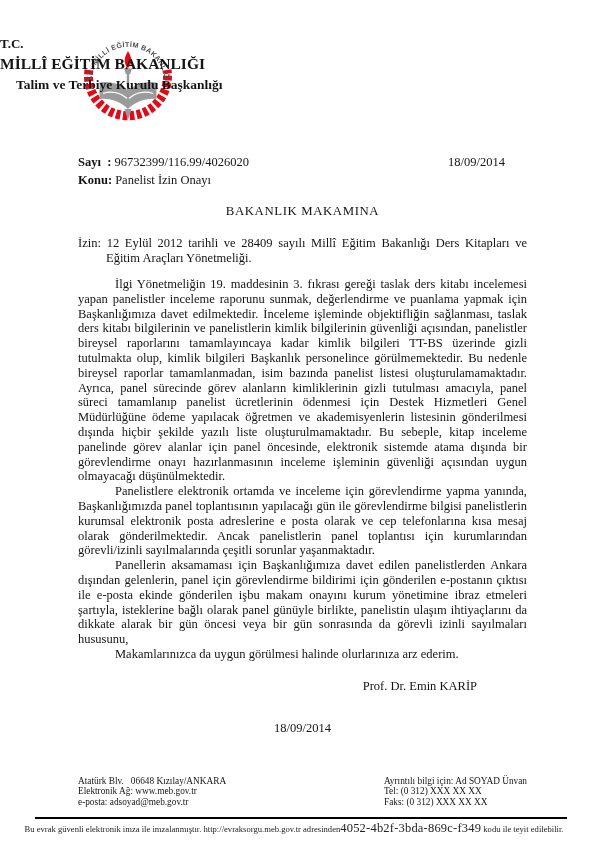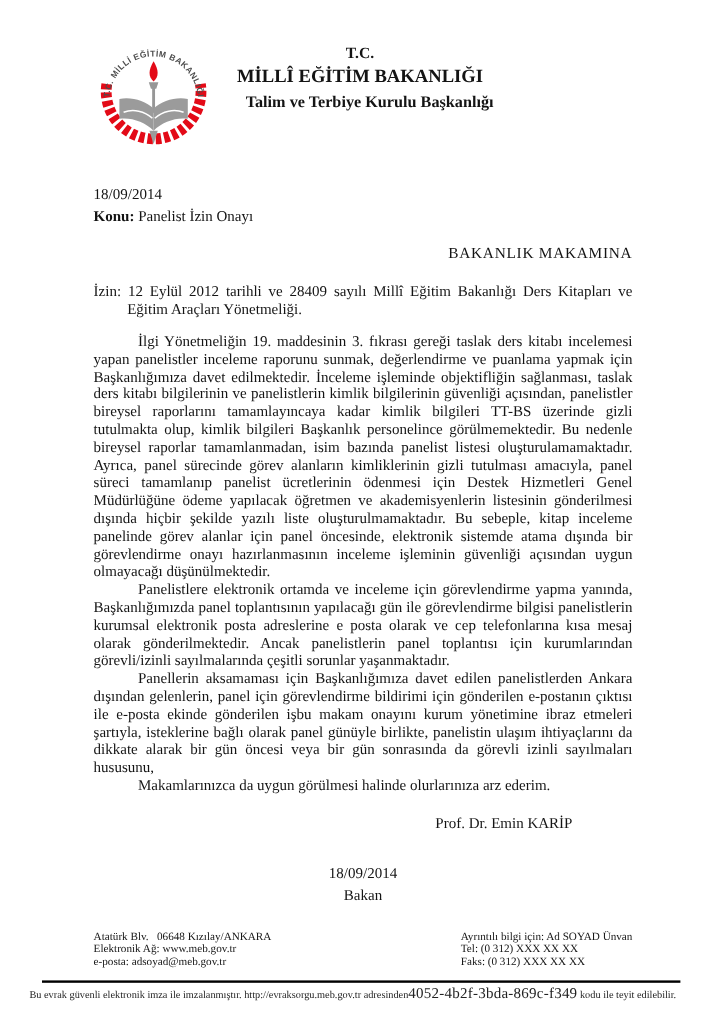--- a/index.html
+++ b/index.html
@@ -1,32 +1,32 @@
 <!DOCTYPE html>
 <html lang="tr"><head>
 <meta charset="utf-8">
 <style>
   html,body{margin:0;padding:0;background:#ffffff;}
   .page{
     position:relative;width:600px;height:849px;background:#ffffff;overflow:hidden;
     font-family:"Liberation Serif","DejaVu Serif",serif;color:#141414;
   }
   
-  .letterhead{position:absolute;top:36px;left:0;right:0;text-align:center;}
+  .letterhead{position:absolute;top:36px;left:0;right:0;}
   .lh1{font-size:13px;font-weight:bold;}
   .lh2{font-size:15.5px;font-weight:bold;margin-top:3px;}
   .lh3{font-size:13.5px;font-weight:bold;margin-top:4px;padding-left:16px;}
   .logo{position:absolute;left:76px;top:32px;width:104px;height:100px;}
   
   .content{position:absolute;top:155px;left:78px;width:449px;font-size:12.5px;line-height:14.8px;}
   .meta-row{display:flex;justify-content:space-between;}
   .meta-row + .meta-row{margin-top:3px;}
   .b{font-weight:bold;}
   .date{margin-right:22px;}
-  .recipient{text-align:right;margin-top:16px;letter-spacing:0.6px;font-size:12.8px;}
+  .recipient{text-align:center;margin-top:16px;letter-spacing:0.6px;font-size:12.8px;}
   .ilgi{margin:18px 0 0 0;padding-left:28px;text-indent:-28px;text-align:justify;}
   p.bodytext{margin:0;text-align:justify;text-indent:37px;}
   .bodyblock{margin-top:11px;}
   .signature{margin:16px 50px 0 auto;width:190px;text-align:right;line-height:17px;}
   .approval{text-align:center;margin-top:24px;line-height:18.5px;}
   
   .footer{position:absolute;left:78px;right:73px;bottom:41px;display:flex;justify-content:space-between;
           font-size:9.3px;line-height:10.8px;}
   .footer-right{text-align:left;}
   .rule{position:absolute;left:35px;right:33px;bottom:30px;border-top:2px solid #000;}
@@ -62,20 +62,24 @@
 
   <div class="letterhead">
     <div class="lh1">T.C.</div>
     <div class="lh2">MİLLÎ EĞİTİM BAKANLIĞI</div>
     <div class="lh3">Talim ve Terbiye Kurulu Başkanlığı</div>
   </div>
 
   <div class="content">
 
     <div class="meta-row">
+      <div>
+        <span class="b">Sayı&nbsp;&nbsp;:</span>
+        <span>96732399/116.99/4026020</span>
+      </div>
       <span class="date">18/09/2014</span>
     </div>
     <div class="meta-row">
       <div>
         <span class="b">Konu:</span>
         <span>Panelist İzin Onayı</span>
       </div>
     </div>
 
     <div class="recipient">BAKANLIK MAKAMINA</div>
@@ -88,21 +92,20 @@
       <p class="bodytext">Panellerin aksamaması için Başkanlığımıza davet edilen panelistlerden Ankara dışından gelenlerin, panel için görevlendirme bildirimi için gönderilen e-postanın çıktısı ile e-posta ekinde gönderilen işbu makam onayını kurum yönetimine ibraz etmeleri şartıyla, isteklerine bağlı olarak panel günüyle birlikte, panelistin ulaşım ihtiyaçlarını da dikkate alarak bir gün öncesi veya bir gün sonrasında da görevli izinli sayılmaları hususunu,</p>
       <p class="bodytext">Makamlarınızca da uygun görülmesi halinde olurlarınıza arz ederim.</p>
     </div>
 
     <div class="signature">
       <div>Prof. Dr. Emin KARİP</div>
     </div>
 
     <div class="approval">
       <div>18/09/2014</div>
-      <div>Bakan</div>
     </div>
 
   </div>
 
   <div class="footer">
     <div class="footer-left">
       <div>Atatürk Blv.&nbsp;&nbsp; 06648 Kızılay/ANKARA</div>
       <div>Elektronik Ağ: www.meb.gov.tr</div>
       <div>e-posta: adsoyad@meb.gov.tr</div>
     </div>

